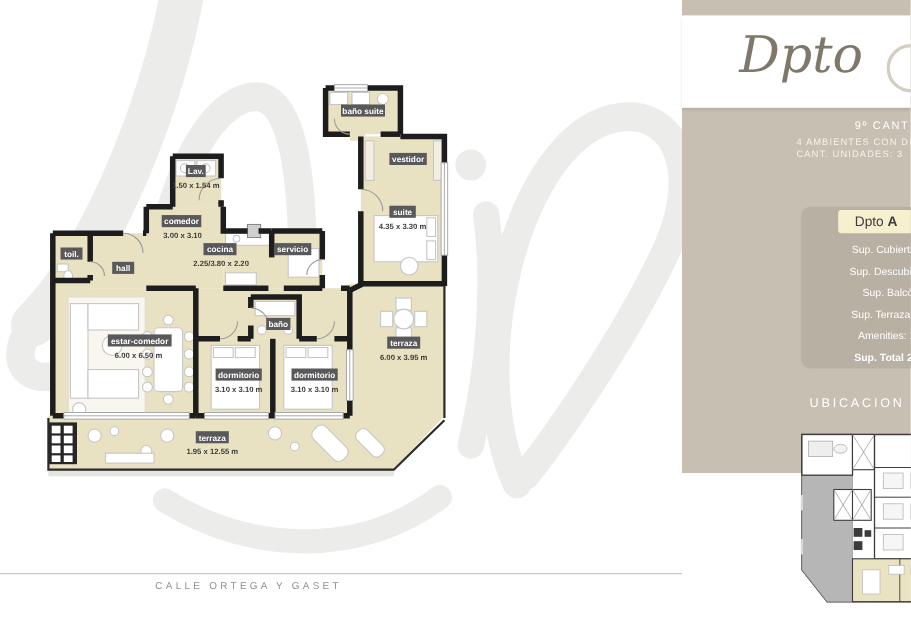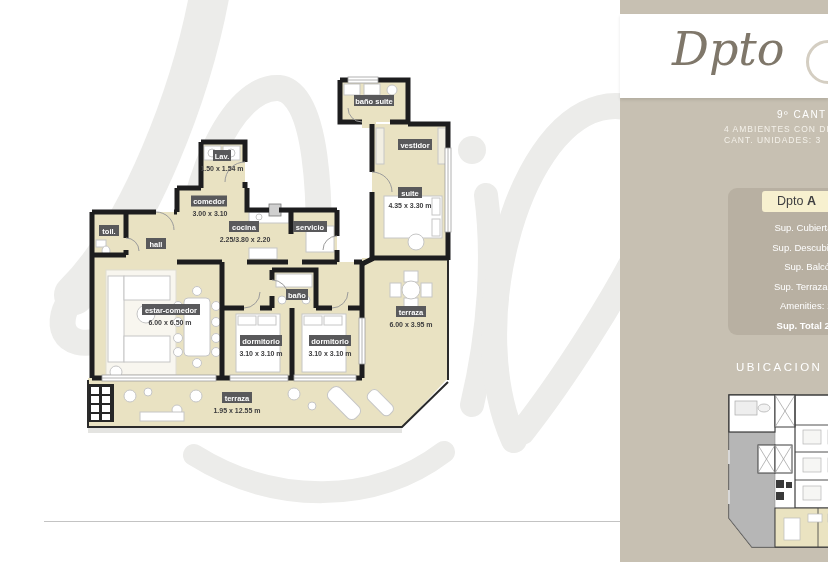--- a/index.html
+++ b/index.html
@@ -1,29 +1,29 @@
 <!DOCTYPE html>
 <html><head>
 <meta charset="utf-8">
 <style>
   html,body{margin:0;padding:0;}
   body{width:828px;height:562px;overflow:hidden;background:#ffffff;
        font-family:"Liberation Sans",sans-serif;position:relative;}
   .canvas{position:absolute;inset:0;width:828px;height:562px;overflow:hidden;}
 
   
-  .plan-pane{position:absolute;left:0;top:0;width:620px;height:562px;background:#fff;overflow:hidden;margin-left:44px;}
+  .plan-pane{position:absolute;left:0;top:0;width:620px;height:562px;background:#fff;overflow:hidden;}
   .watermark-svg{position:absolute;left:0;top:0;}
   .plan-svg{position:absolute;left:0;top:0;}
   .street-line{position:absolute;left:0;top:521px;width:620px;height:1px;background:#c3c3c3;}
   .street-label{position:absolute;left:0;top:527px;width:452px;text-align:center;
       font-size:9px;letter-spacing:3px;color:#8f8f8f;}
 
   
-  .sidebar{position:absolute;left:620px;top:0;width:208px;height:562px;background:#c7c0b2;overflow:visible;}
+  .sidebar{position:absolute;left:620px;top:0;width:208px;height:430px;background:#c7c0b2;overflow:visible;}
   .title-band{position:absolute;left:0;top:14px;width:208px;height:84px;background:#fff;
       box-shadow:0 2px 3px rgba(0,0,0,.10);}
   .title-script{position:absolute;left:52px;top:8px;font-family:"DejaVu Serif",serif;
       font-style:italic;font-size:46px;color:#7f776a;}
   .title-ring{position:absolute;left:186px;top:26px;width:38px;height:38px;border:3px solid #d4cec2;
       border-radius:50%;background:transparent;}
   .floor-head{position:absolute;left:157px;top:109px;font-size:10px;letter-spacing:1.5px;
       color:#fff;white-space:nowrap;}
   .floor-desc{position:absolute;left:104px;top:124px;font-size:8.5px;letter-spacing:1px;
       color:#f4f1ea;white-space:nowrap;}
@@ -298,20 +298,21 @@
           </g>
         <g>
             <rect x="178" y="392" width="30" height="11" fill="#59595b"></rect>
           <text x="193" y="400.5" fill="#fff" font-size="7.5" font-weight="bold" text-anchor="middle">terraza</text>
           <text x="193" y="413" fill="#3c3c3e" font-size="7" font-weight="bold" text-anchor="middle">1.95 x 12.55 m</text>
           </g>
       </g>
     </svg>
 
     <div class="street-line"></div>
+    <div class="street-label">CALLE ORTEGA Y GASET</div>
   </div>
 
   <aside class="sidebar">
 
     <div class="title-band">
       <span class="title-script">Dpto</span>
       <span class="title-ring"></span>
     </div>
 
     <div class="floor-head">9º CANT</div>

